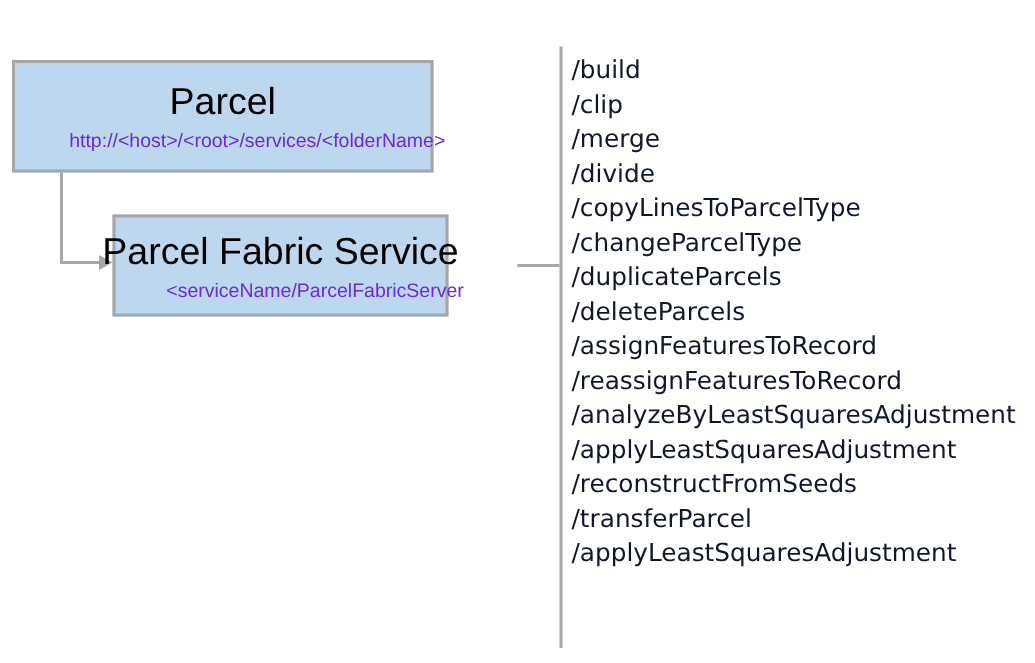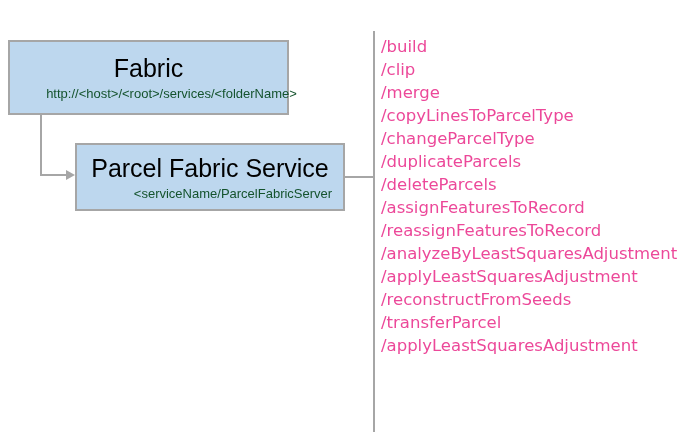--- a/index.html
+++ b/index.html
@@ -28,33 +28,33 @@
   }
   .box-catalog {
     left: 8px;
     top: 40px;
     width: 281px;
     height: 75px;
   }
   .box-service {
     left: 75px;
     top: 143px;
-    width: 270px;
+    width: 224px;
     height: 68px;
   }
   .box-title {
     font-size: 25px;
     line-height: 30px;
     color: #000000;
     white-space: nowrap;
   }
   .box-subtitle {
     font-size: 13px;
     line-height: 17px;
-    color: #14532d;
+    color: #6d28d9;
     margin-top: 2px;
     white-space: nowrap;
     margin-left: 46px;
   }
   
   .conn {
     position: absolute;
     background: #A6A6A6;
   }
   .conn-catalog-v {
@@ -95,50 +95,51 @@
   .op-list {
     position: absolute;
     left: 381px;
     top: 35px;
     width: 309px;
   }
   .op-item {
     font-family: "DejaVu Sans", "Liberation Sans", sans-serif;
     font-size: 16.5px;
     line-height: 23px;
-    color: #ec4899;
+    color: #0f172a;
     white-space: nowrap;
   }
 </style>
 </head>
 <body>
 
 <div class="canvas">
 
   <div class="node-box box-catalog">
-    <div class="box-title">Fabric</div>
+    <div class="box-title">Parcel</div>
     <div class="box-subtitle">http://&lt;host&gt;/&lt;root&gt;/services/&lt;folderName&gt;</div>
   </div>
 
   <div class="conn conn-catalog-v"></div>
   <div class="conn conn-catalog-h"></div>
   <div class="arrowhead"></div>
 
   <div class="node-box box-service">
     <div class="box-title">Parcel Fabric Service</div>
     <div class="box-subtitle">&lt;serviceName/ParcelFabricServer</div>
   </div>
 
   <div class="conn conn-service-h"></div>
   <div class="conn spine"></div>
 
   <div class="op-list">
       <div class="op-item">/build</div>
       <div class="op-item">/clip</div>
       <div class="op-item">/merge</div>
+      <div class="op-item">/divide</div>
       <div class="op-item">/copyLinesToParcelType</div>
       <div class="op-item">/changeParcelType</div>
       <div class="op-item">/duplicateParcels</div>
       <div class="op-item">/deleteParcels</div>
       <div class="op-item">/assignFeaturesToRecord</div>
       <div class="op-item">/reassignFeaturesToRecord</div>
       <div class="op-item">/analyzeByLeastSquaresAdjustment</div>
       <div class="op-item">/applyLeastSquaresAdjustment</div>
       <div class="op-item">/reconstructFromSeeds</div>
       <div class="op-item">/transferParcel</div>

